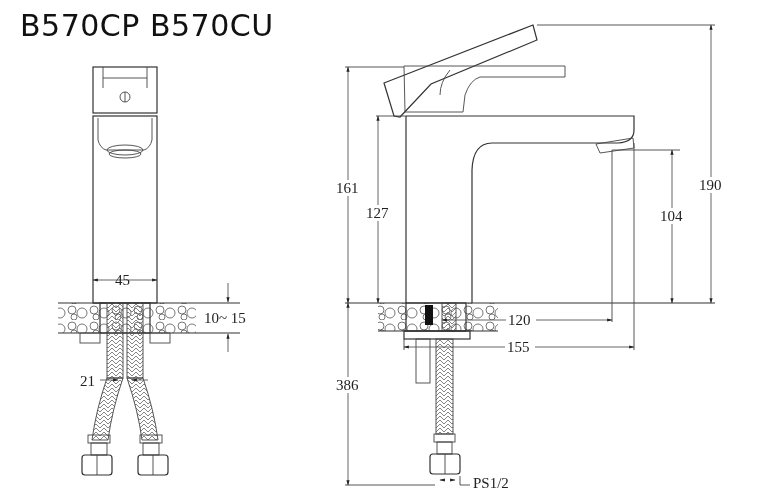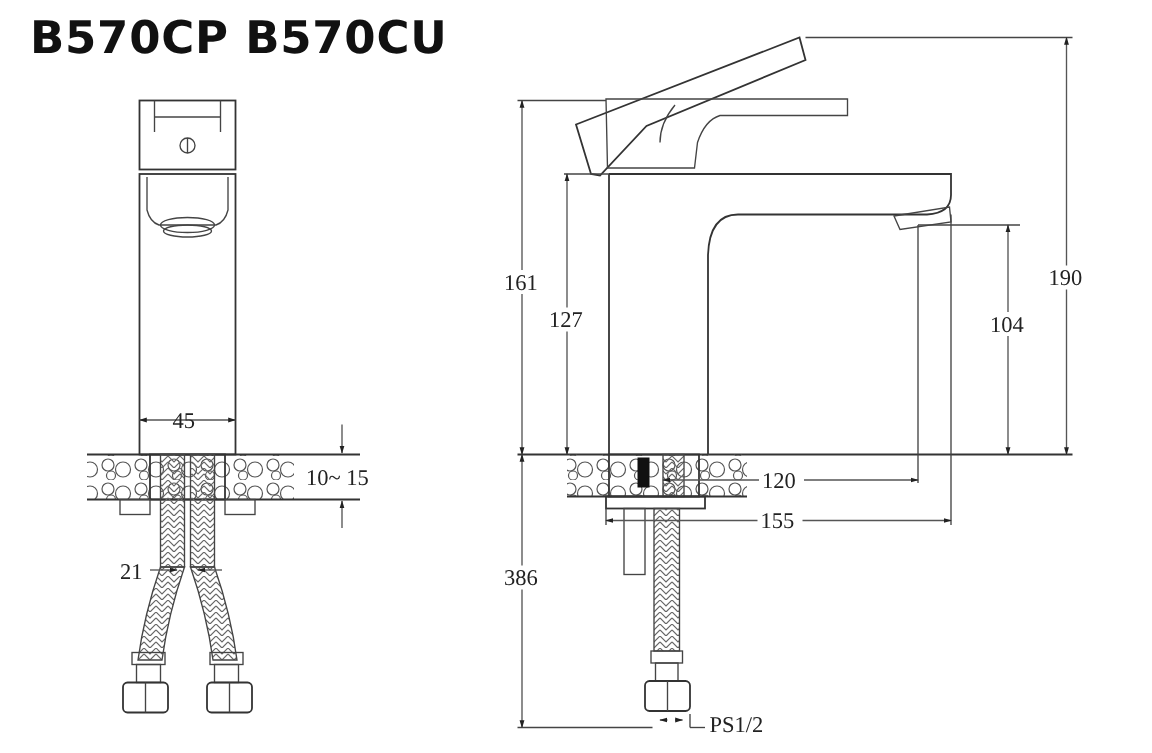--- a/index.html
+++ b/index.html
@@ -1,17 +1,17 @@
 <!DOCTYPE html>
 <html><head>
 <meta charset="utf-8">
 <style>
   html, body { margin:0; padding:0; background:#ffffff; }
   body { width:768px; height:502px; position:relative; overflow:hidden; font-family:"DejaVu Sans", sans-serif; }
-  .title { position:absolute; left:20px; top:8px; font-size:30px; font-weight:bold; color:#111; letter-spacing:0.5px; font-family:"DejaVu Sans", sans-serif; }
+  .title { position:absolute; left:20px; top:8px; font-size:30px; font-weight:normal; color:#111; letter-spacing:0.5px; font-family:"DejaVu Sans", sans-serif; }
   svg { position:absolute; left:0; top:0; }
   .dim { font-family:"Liberation Serif", "DejaVu Serif", serif; font-size:15px; fill:#222; }
   .ln { stroke:#333; stroke-width:1.2; fill:none; }
   .thin { stroke:#444; stroke-width:0.9; fill:none; }
   .dl { stroke:#555; stroke-width:0.9; fill:none; }
 </style>
 </head>
 <body>
 
 <div class="title">B570CP B570CU</div>

